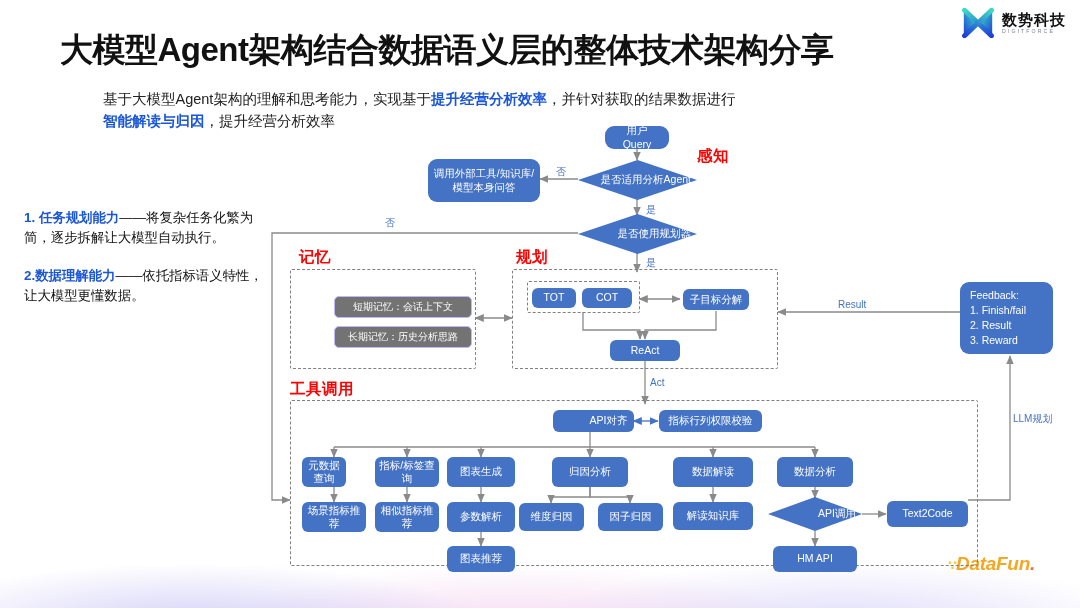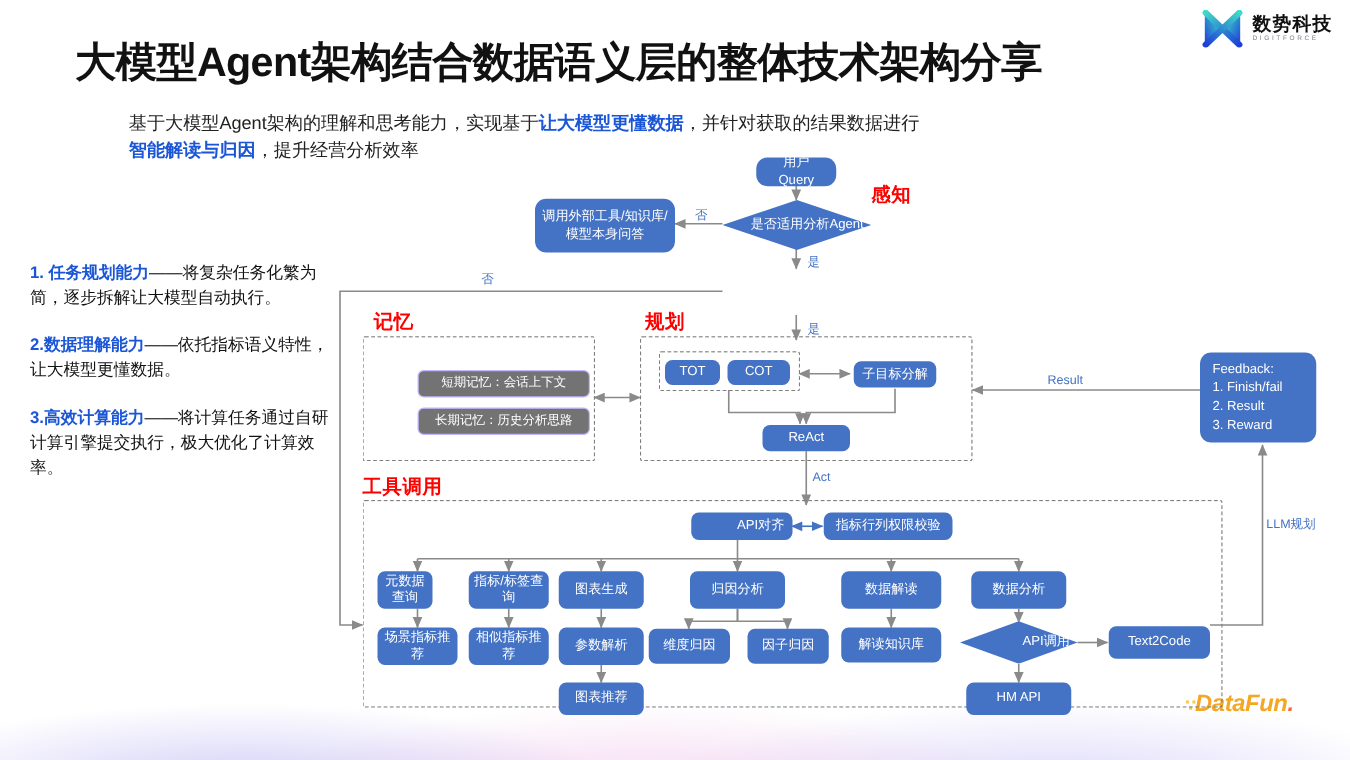--- a/index.html
+++ b/index.html
@@ -81,21 +81,21 @@
   .edgelabel{ position:absolute; color:#4472C4; font-size:10px; }
 </style>
 </head>
 <body>
 
 <div class="bg-wash"></div>
 
 <div class="title">大模型Agent架构结合数据语义层的整体技术架构分享</div>
 
 <div class="subtitle">
-  <span>基于大模型Agent架构的理解和思考能力，实现基于</span><b>让大模型更懂数据</b><span>，并针对获取的结果数据进行</span><br>
+  <span>基于大模型Agent架构的理解和思考能力，实现基于</span><b>提升经营分析效率</b><span>，并针对获取的结果数据进行</span><br>
   <b>智能解读与归因</b><span>，提升经营分析效率</span>
 </div>
 
 <div class="logo">
   <span class="logo-mark">
     <svg viewBox="0 0 48 42" width="34" height="30">
       <defs>
         <linearGradient id="lg1" x1="0" y1="1" x2="1" y2="0">
           <stop offset="0" stop-color="#1E3FD8"></stop>
             <stop offset="1" stop-color="#3ED9C7"></stop>
@@ -119,23 +119,20 @@
 
 <div class="datafun"><span class="sp">∵</span><span>DataFun</span><span class="dot">.</span></div>
 
 <div class="bullets">
   <div class="bullet">
     <b>1. 任务规划能力</b><span>——将复杂任务化繁为简，逐步拆解让大模型自动执行。</span>
   </div>
   <div class="bullet">
     <b>2.数据理解能力</b><span>——依托指标语义特性，让大模型更懂数据。</span>
   </div>
-  <div class="bullet">
-    <b>3.高效计算能力</b><span>——将计算任务通过自研计算引擎提交执行，极大优化了计算效率。</span>
-  </div>
 </div>
 
 <div class="canvas">
 
   <svg class="lines">
     <defs>
       <marker id="ar" markerWidth="8" markerHeight="8" refX="6.5" refY="3" orient="auto">
         <path d="M0,0 L7,3 L0,6 z" fill="#8a8a8a"></path>
       </marker>
       <marker id="arb" markerWidth="8" markerHeight="8" refX="6.5" refY="3" orient="auto">
@@ -220,20 +217,24 @@
 
   <div class="diamond" style="left:578px; top:160px; width:119px; height:40px;">
     <span class="dshape"></span>
     <span>是否适用分析Agent</span>
   </div>
 
   <div class="node round" style="left:428px; top:159px; width:112px; height:43px;">
     <span>调用外部工具/知识库/模型本身问答</span>
   </div>
 
+  <div class="diamond" style="left:578px; top:214px; width:119px; height:40px;">
+    <span class="dshape"></span>
+    <span>是否使用规划器</span>
+  </div>
 
   <div class="node mem" style="left:334px; top:296px; width:138px; height:22px;">
     <span>短期记忆：会话上下文</span>
   </div>
   <div class="node mem" style="left:334px; top:326px; width:138px; height:22px;">
     <span>长期记忆：历史分析思路</span>
   </div>
 
   <div class="node" style="left:532px; top:288px; width:44px; height:20px;">
     <span>TOT</span>

